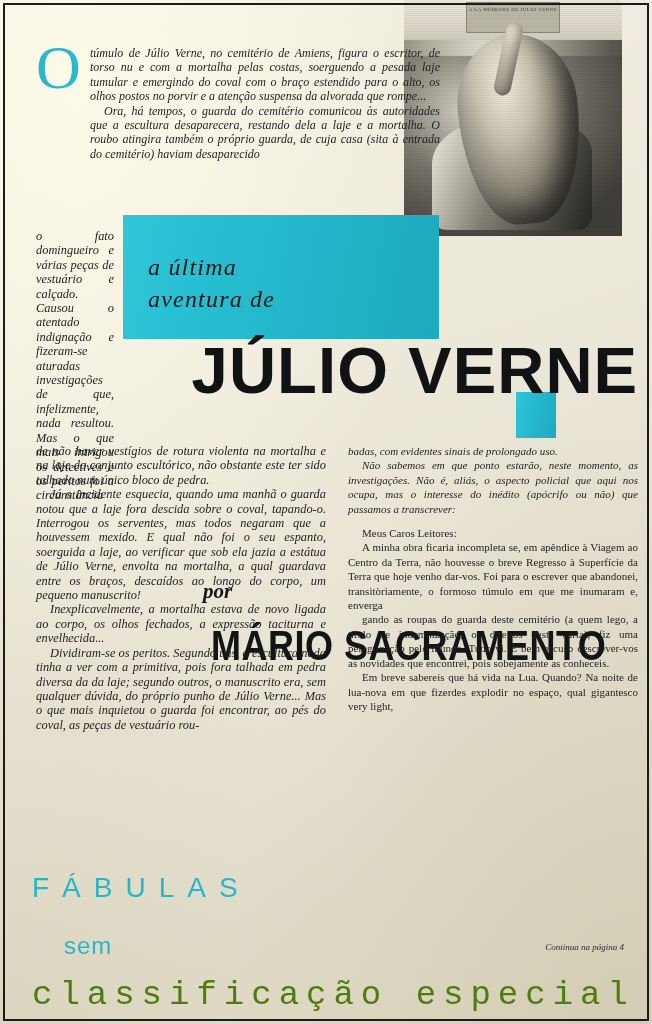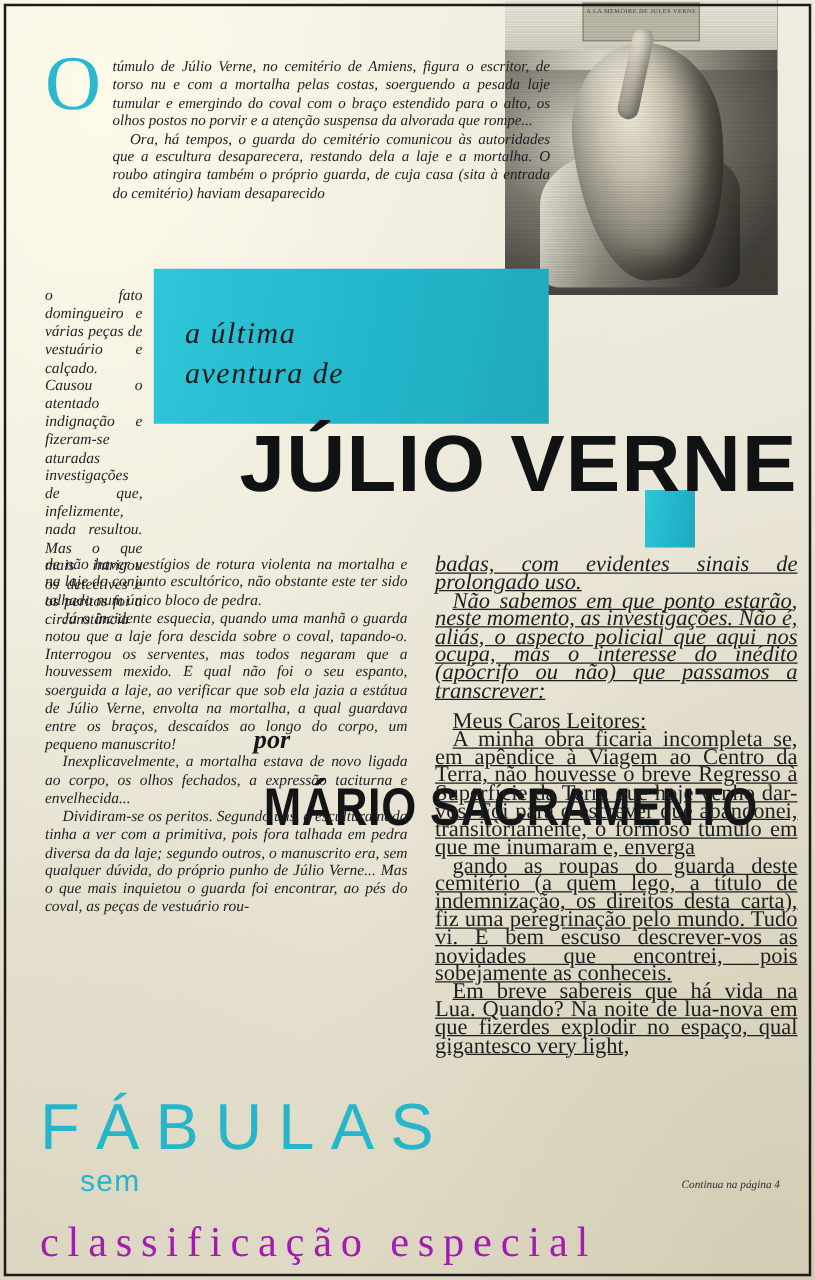--- a/index.html
+++ b/index.html
@@ -144,21 +144,21 @@
     left:18px;top:215px;width:78px;
     font-size:12.4px;line-height:14.4px;
     text-align:justify;
   }
   .col-left-main{
     left:18px;top:430px;width:290px;
     font-size:12.4px;line-height:14.4px;
   }
   .col-right{
     left:330px;top:430px;width:290px;
-    font-size:18px;line-height:14.4px;text-decoration:underline;
+    font-size:11px;line-height:14.4px;
   }
   .letter{
     font-style:normal;
     font-family:"Liberation Serif",serif;
   }
   .letter p{margin:0;text-indent:14px;}
   .bigO{
     position:absolute;left:18px;top:24px;
     font-family:"Liberation Serif",serif;
     font-size:62px;line-height:58px;color:#2ab9cc;
@@ -166,32 +166,32 @@
   .contin{
     position:absolute;right:14px;top:928px;
     font-family:"Liberation Serif",serif;
     font-style:italic;font-size:9px;color:#2a2b2d;
   }
 
   
   .fabulas{
     position:absolute;left:14px;top:858px;
     font-family:"Liberation Sans",sans-serif;
-    font-size:52px;font-weight:normal;letter-spacing:13px;
+    font-size:28px;font-weight:normal;letter-spacing:13px;
     color:#27b6c9;
   }
   .sem{
     position:absolute;left:14px;top:918px;
     font-family:"Liberation Sans",sans-serif;
     font-size:24px;color:#27b6c9;letter-spacing:1px;margin-left:32px;
   }
   .classif{
     position:absolute;left:14px;top:962px;
-    font-family:Liberation Serif, serif;
-    font-size:34px;color:#a21caf;letter-spacing:7px;
+    font-family:Liberation Mono, monospace;
+    font-size:34px;color:#4d7c0f;letter-spacing:7px;
   }
 </style>
 </head>
 <body>
 
 <div class="page">
   <div class="paper-tint"></div>
 
   <div class="photo">
     <div class="sky"></div>

